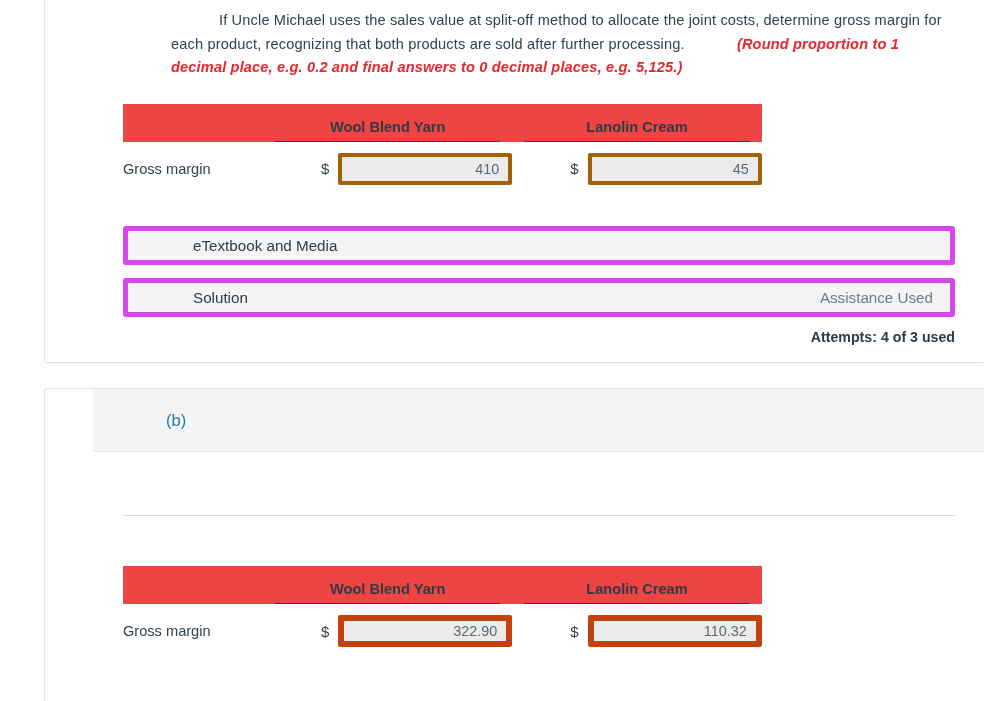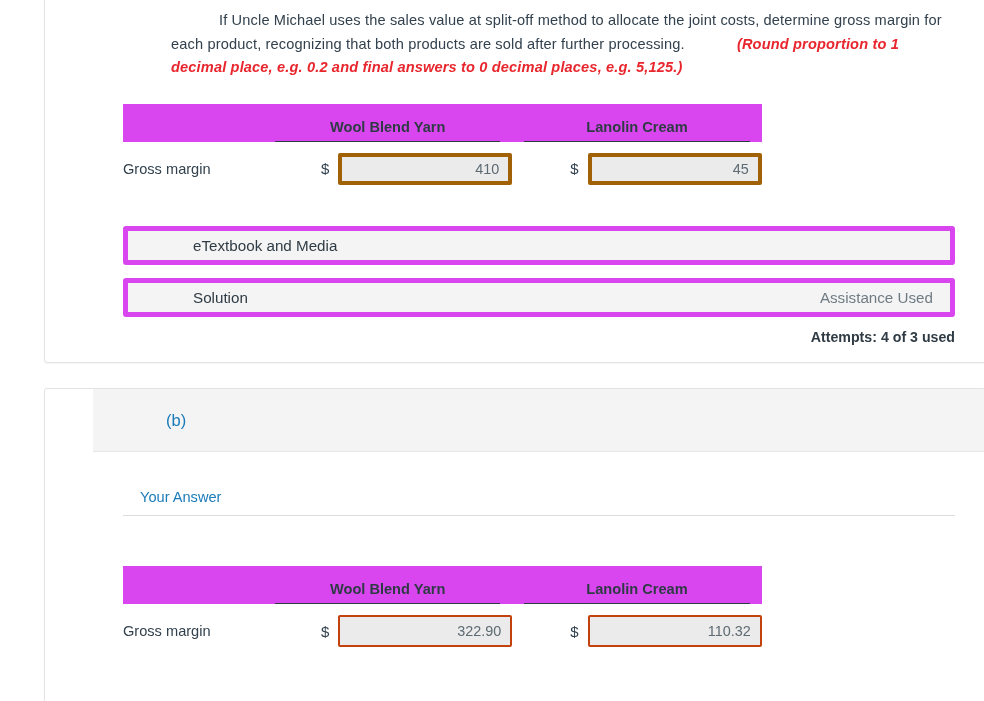--- a/index.html
+++ b/index.html
@@ -49,21 +49,21 @@
     font-style: italic;
   }
 
   
   .ans-table {
     margin-top: 24px;
     border-collapse: collapse;
   }
   .ans-table thead td,
   .ans-table thead th {
-    background: #d946ef;
+    background: #ef4444;
     height: 38px;
     padding: 0;
     vertical-align: bottom;
   }
   .ans-table thead .spacer-head { width: 140px; }
   .ans-table thead th {
     font-size: 14.6px;
     font-weight: bold;
     color: #2f3b44;
     text-align: center;
@@ -97,21 +97,21 @@
     padding-left: 10px;
   }
   .dollar {
     font-size: 15px;
     color: #32414d;
   }
   .ans-input {
     width: 174px;
     height: 32px;
     background: #ebebeb;
-    border: 2px solid #c2410c;
+    border: 6px solid #c2410c;
     border-radius: 2px;
     text-align: right;
     font-family: "Liberation Sans", sans-serif;
     font-size: 14.4px;
     color: #5d6a72;
     padding: 0 9px;
     outline: none;
   }
   .ans-input.correct { border: 4px solid #a16207; }
 
@@ -249,21 +249,20 @@
     </div>
   </div>
 
   <div class="card" id="card-b">
 
     <div class="part-head">
       <span class="part-label">(b)</span>
     </div>
 
     <div class="tabs">
-      <div class="tab inactive">Your Answer</div>
     </div>
 
     <div class="card-body" style="padding-top:26px;">
 
 
       <table class="ans-table">
         <thead>
           <tr>
             <td class="spacer-head"></td>
             <th class="col-1">

